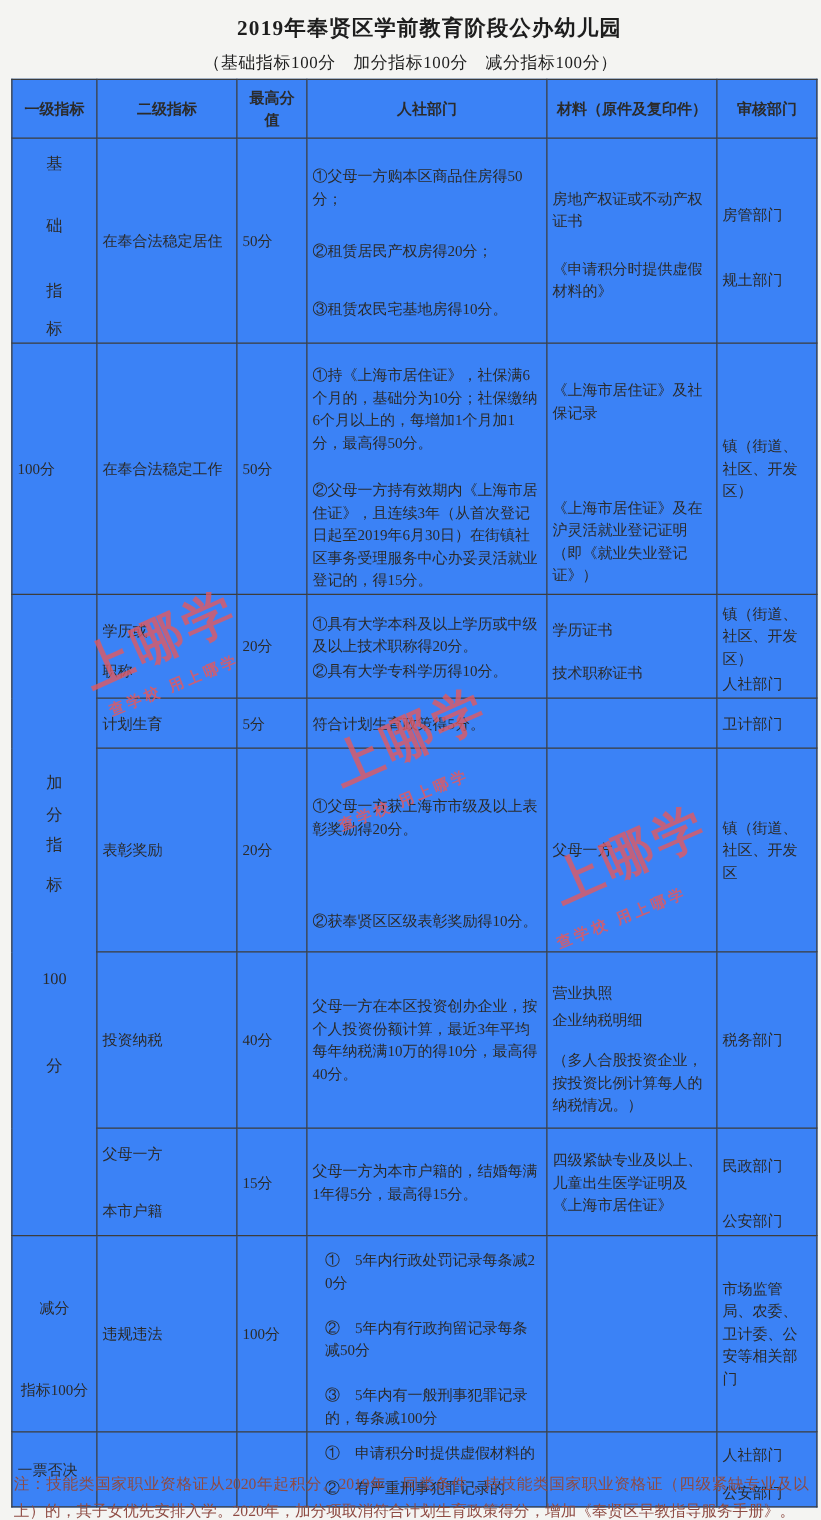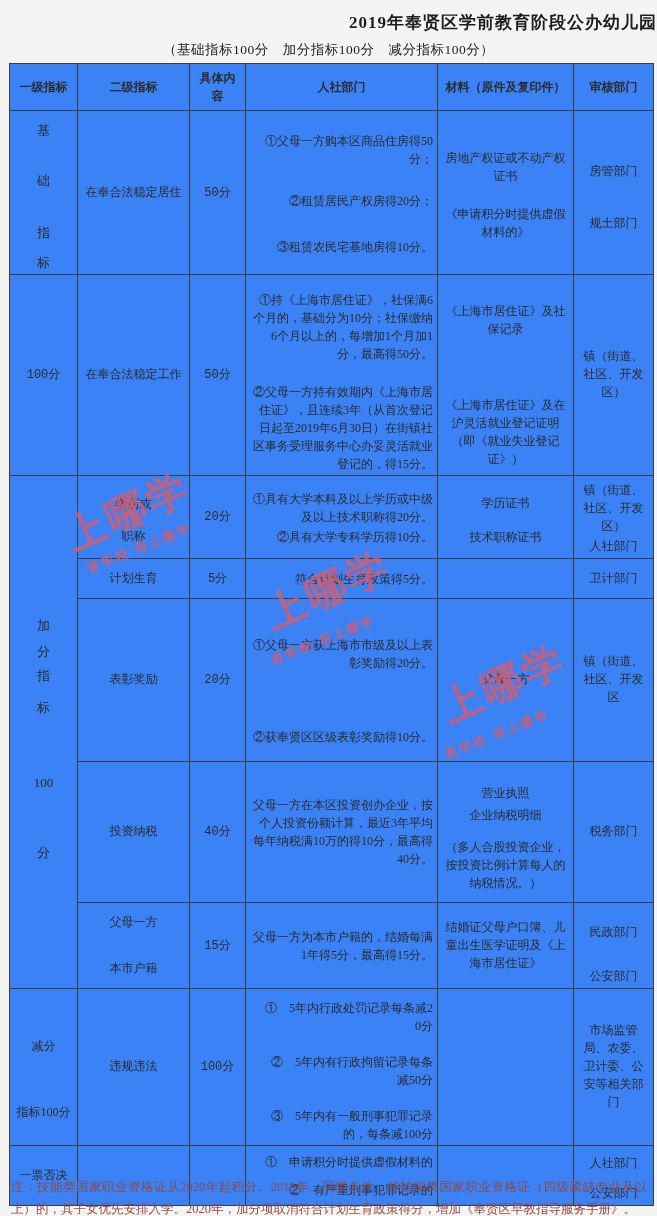--- a/index.html
+++ b/index.html
@@ -5,41 +5,41 @@
   html,body{margin:0;padding:0;}
   body{
     width:657px;height:1216px;
     background:#f4f4f2;
     font-family:"Liberation Serif","DejaVu Serif",serif;
     color:#2b2b2b;
     position:relative;
     overflow:hidden;
   }
   .page-title{
-    text-align:right;font-weight:bold;font-size:17px;
+    text-align:center;font-weight:bold;font-size:17px;
     padding-top:11px;letter-spacing:1px;color:#1d1d1d;padding-left:30px;
   }
   .page-subtitle{
     text-align:center;font-weight:normal;font-size:13.5px;
     margin-top:7px;letter-spacing:.5px;color:#1d1d1d;
   }
   table.score-table{
     position:absolute;left:9px;top:63px;
     width:644px;border-collapse:collapse;table-layout:fixed;
     background:#3b82f6;
   }
   table.score-table td,table.score-table th{
     border:1.6px solid #3d3d3d;
     font-size:12px;line-height:1.5;
     padding:2px 4px;vertical-align:middle;
     word-break:break-all;
   }
   th{font-weight:bold;font-size:12.5px;text-align:center;}
-  .c-center{text-align:center;font-family:Liberation Mono, monospace;}
-  .c-left{text-align:right;padding:6px 7px;}
+  .c-center{text-align:left;}
+  .c-left{text-align:left;padding:6px 7px;}
   .v-top{vertical-align:top;}
   .flexcol{display:flex;flex-direction:column;align-items:center;height:100%;}
   .p0{margin:0;}
   
   .wm{position:absolute;z-index:5;pointer-events:none;
       font-family:"Liberation Sans","DejaVu Sans",sans-serif;font-weight:bold;}
   .wm-big{font-size:40px;letter-spacing:4px;opacity:.8;}
   .wm-small{font-size:12px;letter-spacing:3px;opacity:.85;}
   .note{
     position:absolute;left:11px;top:1177px;width:636px;
@@ -59,21 +59,21 @@
       <col style="width:56px">
     <col style="width:192px">
       <col style="width:136px">
       <col style="width:80px">
   </colgroup>
 
   <tbody>
       <tr style="height:47px">
     <th>一级指标</th>
     <th>二级指标</th>
-    <th>具体内容</th>
+    <th>最高分值</th>
     <th>人社部门</th>
     <th>材料（原件及复印件）</th>
     <th>审核部门</th>
   </tr>
 
   <tr style="height:148px">
     <td class="v-top">
       <div class="flexcol" style="font-size:13px;">
         <span class="p0" style="margin-top:8px">基</span>
         <span class="p0" style="margin-top:30px">础</span>
@@ -191,21 +191,21 @@
   <tr style="height:86px">
     <td class="c-center">
       <p class="p0">父母一方</p>
       <p class="p0" style="margin-top:28px">本市户籍</p>
     </td>
     <td class="c-center">15分</td>
     <td class="c-left">
       <p class="p0">父母一方为本市户籍的，结婚每满1年得5分，最高得15分。</p>
     </td>
     <td class="c-center">
-      <p class="p0">结婚证父母户口簿、儿童出生医学证明及《上海市居住证》</p>
+      <p class="p0">四级紧缺专业及以上、儿童出生医学证明及《上海市居住证》</p>
     </td>
     <td class="c-center v-top">
       <p class="p0" style="margin-top:18px">民政部门</p>
       <p class="p0" style="margin-top:26px">公安部门</p>
     </td>
   </tr>
 
   <tr style="height:150px">
     <td class="v-top">
       <div class="flexcol" style="align-items:center;">

